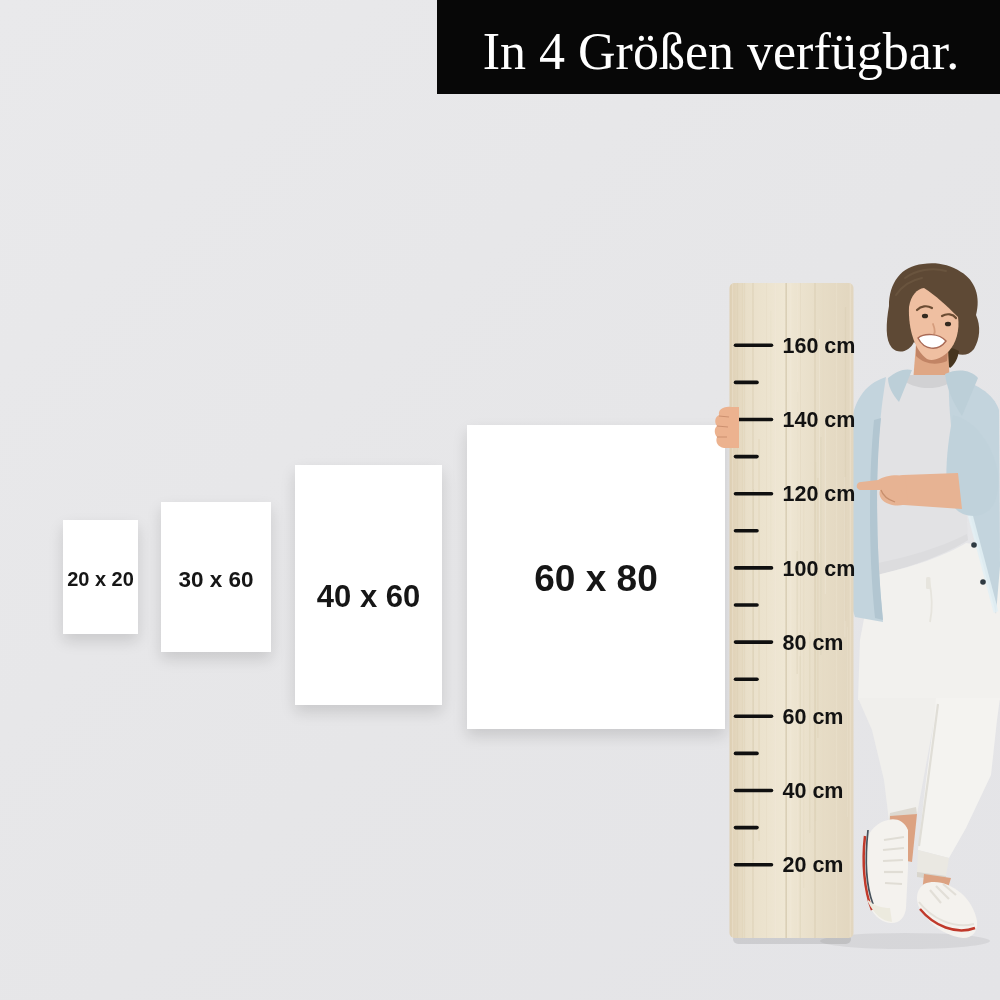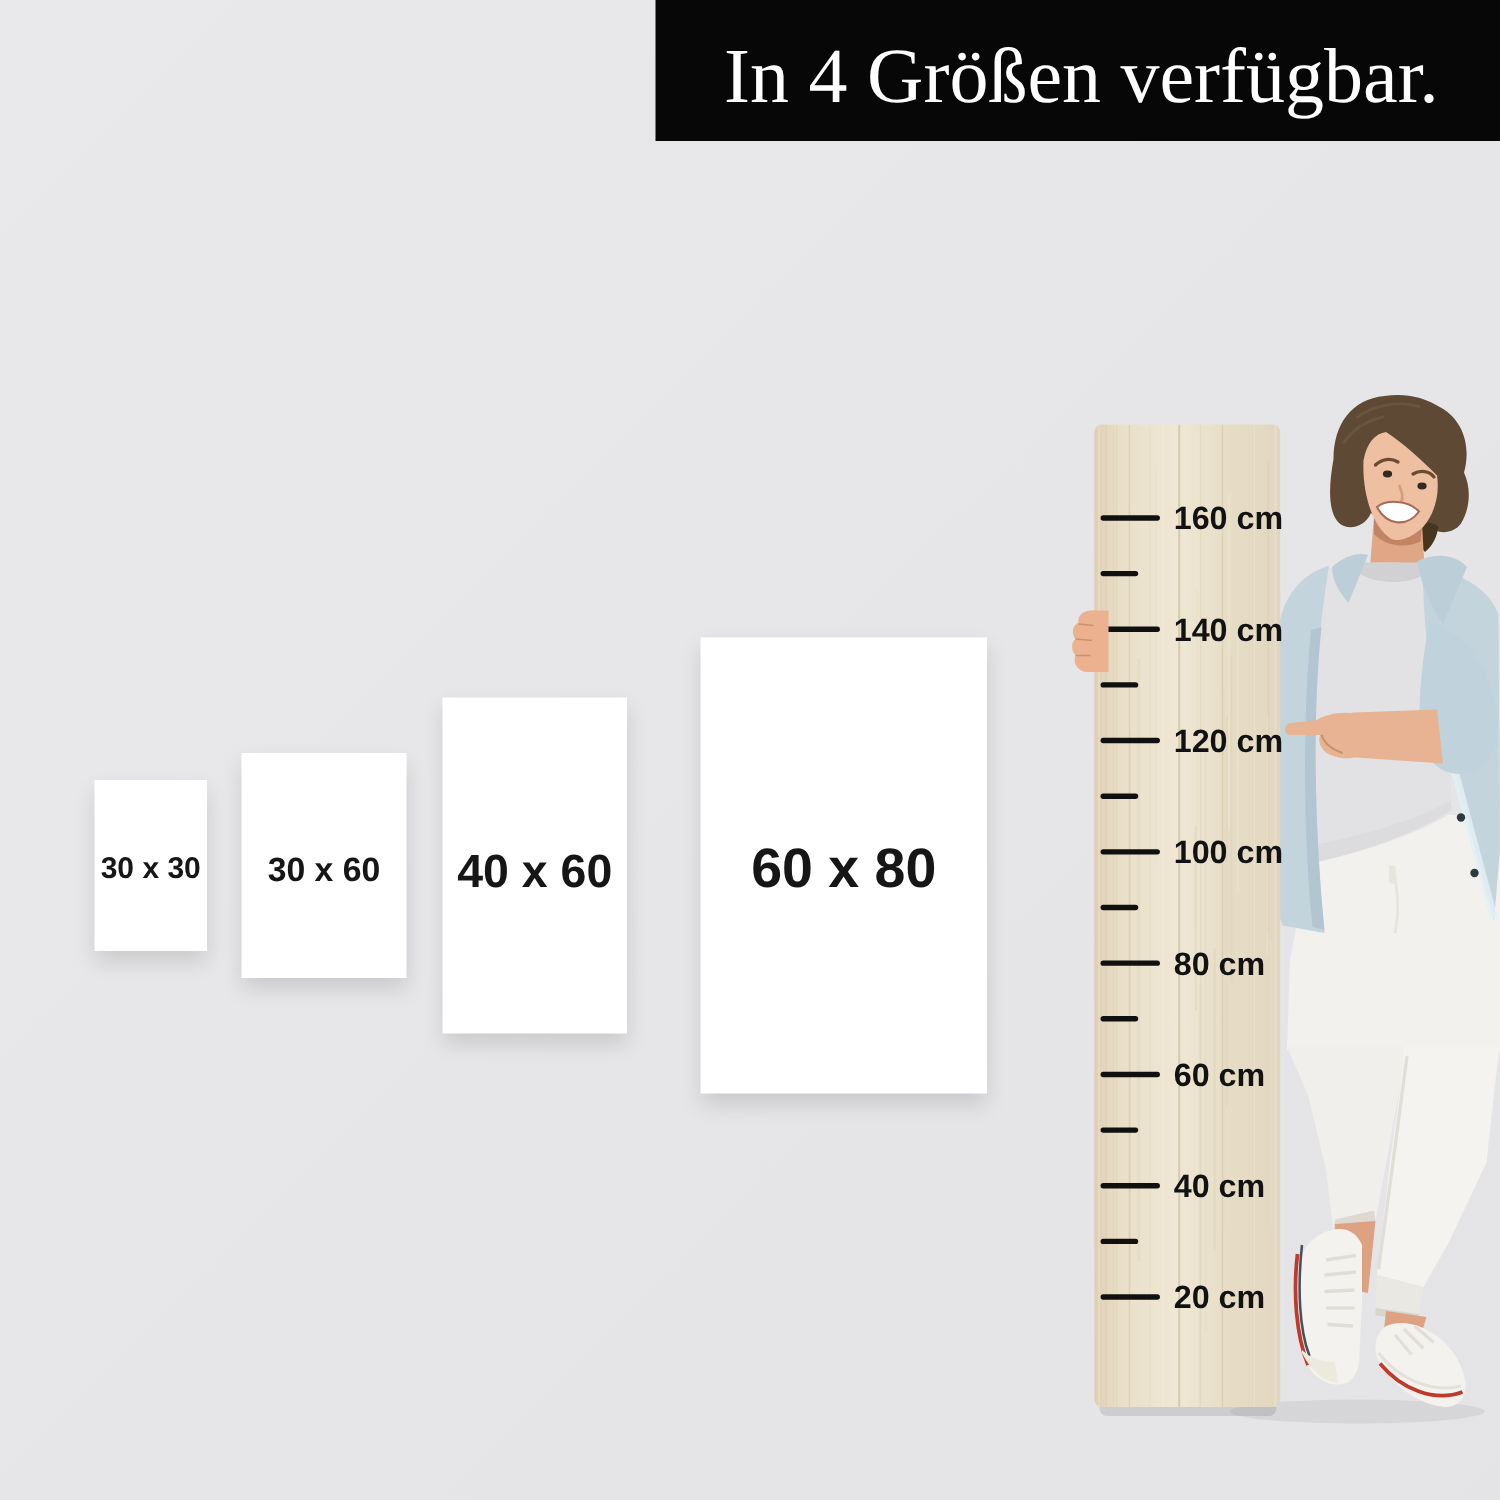--- a/index.html
+++ b/index.html
@@ -14,32 +14,32 @@
 <div id="stage">
 
   <div style="position:absolute;inset:0;background:linear-gradient(135deg,#e9e9eb 0%,#e6e6e8 55%,#e4e4e7 100%);"></div>
 
   <div style="position:absolute;left:437px;top:0;width:563px;height:94px;background:#070707;display:flex;align-items:center;justify-content:center;">
 
     <span style="font-family:'Liberation Serif',serif;color:#ffffff;font-size:52px;white-space:nowrap;margin-top:8px;margin-left:5px;">In 4 Größen verfügbar.</span>
   </div>
 
   <div class="poster" style="left:63px;top:520px;width:75px;height:109px;padding-top:5px;">
-    <span style="font-size:20px;">30 x 30</span>
+    <span style="font-size:20px;">20 x 20</span>
   </div>
 
   <div class="poster" style="left:161px;top:502px;width:110px;height:145px;padding-top:5px;">
     <span style="font-size:22.5px;">30 x 60</span>
   </div>
 
-  <div class="poster" style="left:295px;top:465px;width:123px;height:216px;padding-top:8px;">
+  <div class="poster" style="left:295px;top:465px;width:147px;height:216px;padding-top:24px;">
     <span style="font-size:31px;">40 x 60</span>
   </div>
 
-  <div class="poster" style="left:467px;top:425px;width:191px;height:300px;padding-top:4px;">
+  <div class="poster" style="left:467px;top:425px;width:258px;height:300px;padding-top:4px;">
     <span style="font-size:37px;">60 x 80</span>
   </div>
 
   <svg width="1000" height="1000" viewBox="0 0 1000 1000" style="position:absolute;left:0;top:0;">
     <defs>
       <clipPath id="boardclip">
           <rect x="729.5" y="283" width="124" height="655" rx="5"></rect>
         </clipPath>
       <linearGradient id="woodg" x1="0" y1="0" x2="1" y2="0">
         <stop offset="0" stop-color="#decfb3"></stop>

